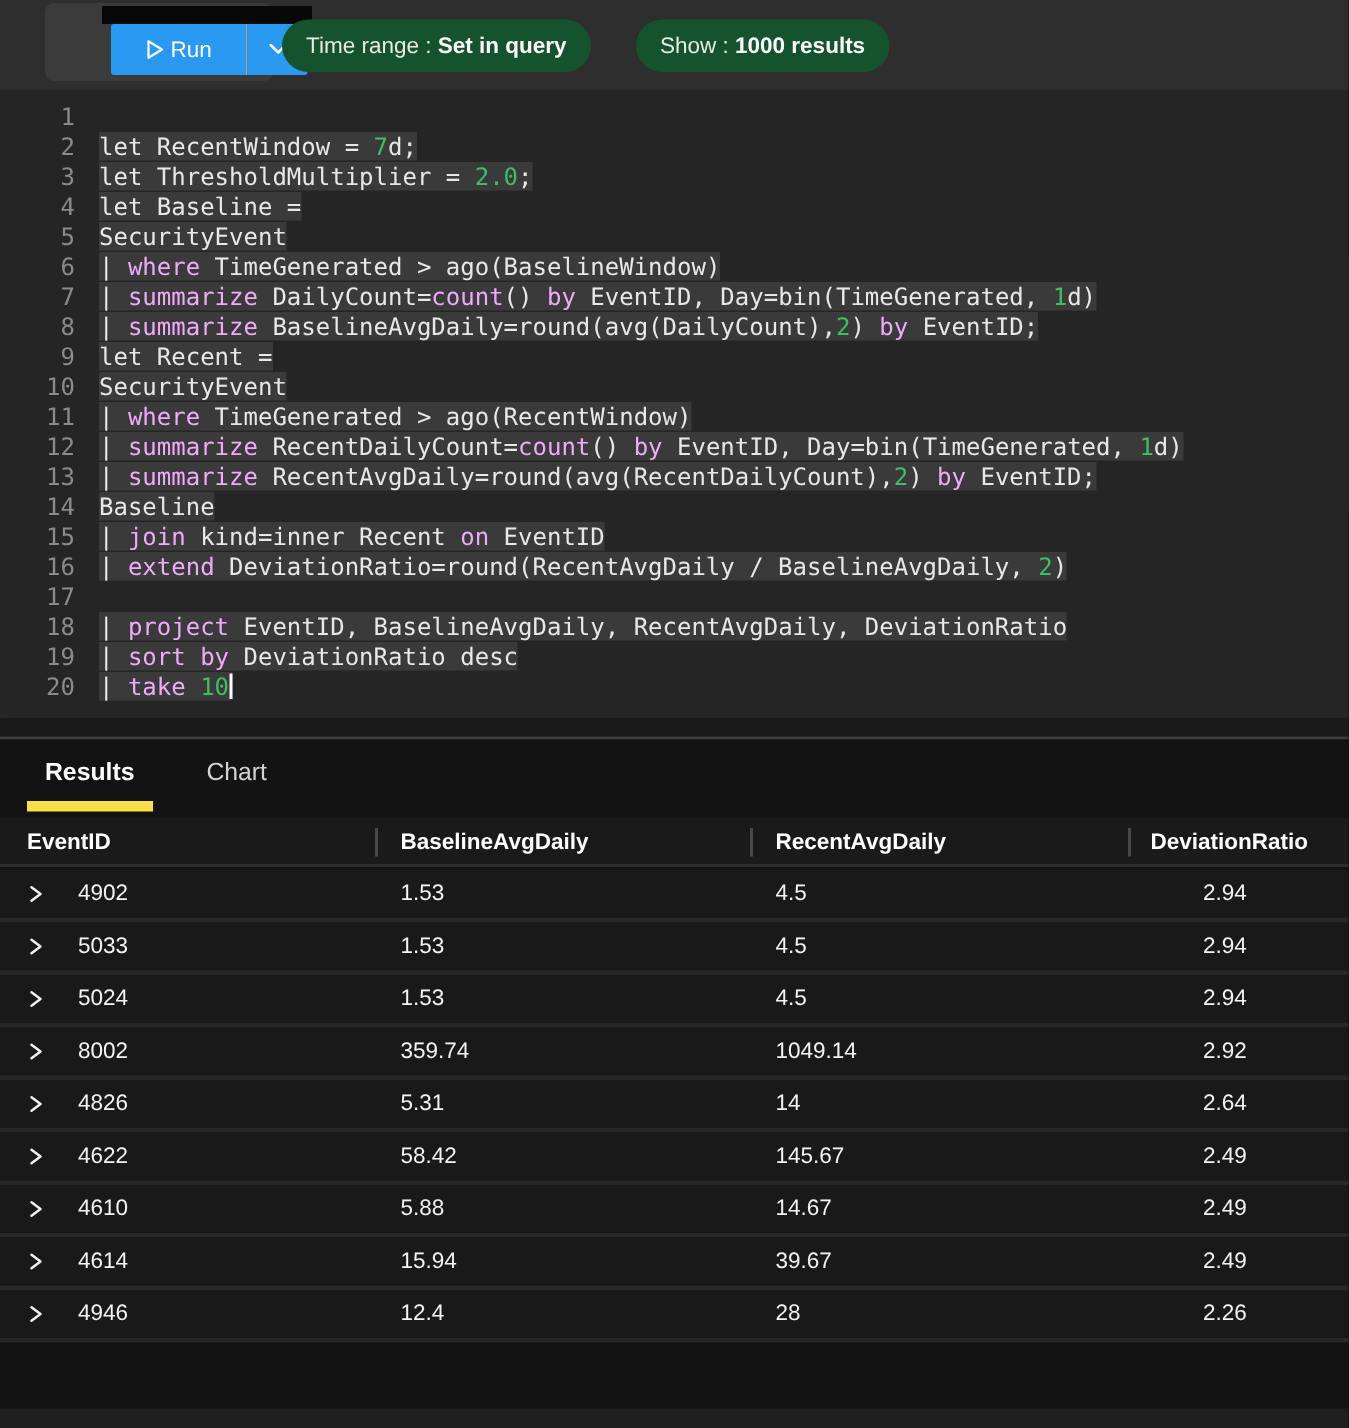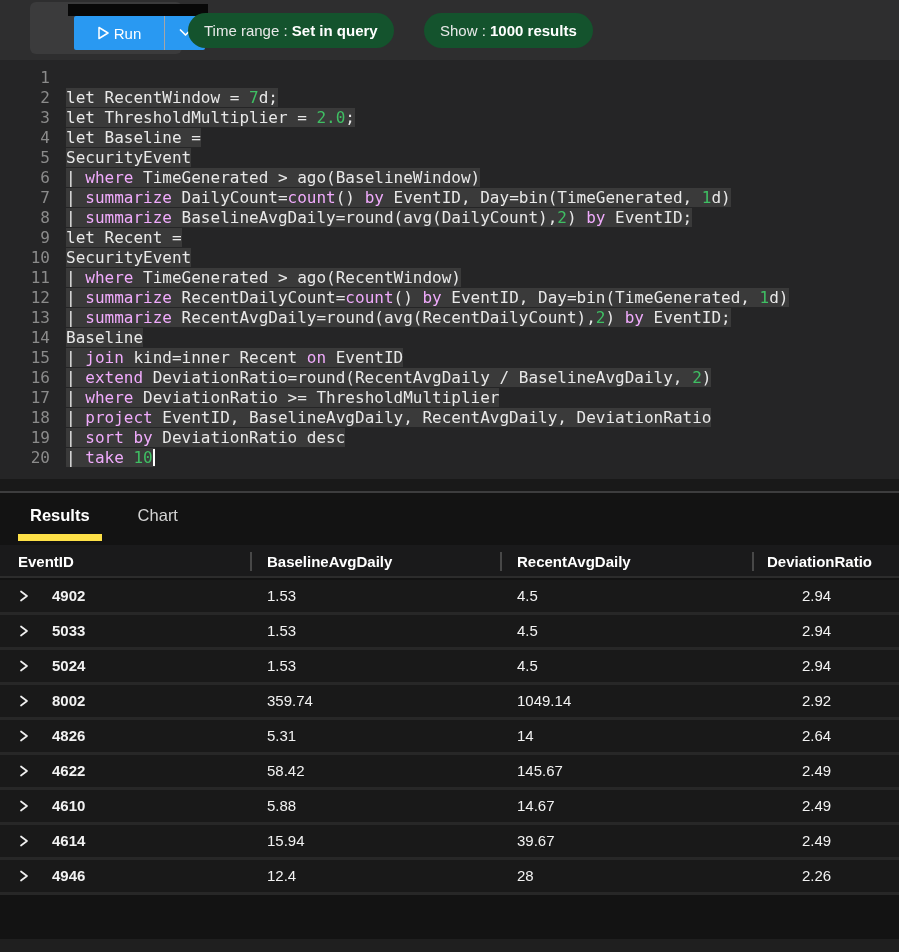--- a/index.html
+++ b/index.html
@@ -51,21 +51,21 @@
 
   .thead { position:absolute; left:0; top:52px; width:899px; height:33px; background:#1a1a1b; border-bottom:2px solid #2c2c2c; }
   .th { position:absolute; top:0; line-height:33px; font-size:15px; font-weight:bold; color:#ffffff; }
   .th.c0 { left:18px; } .th.c1 { left:267px; } .th.c2 { left:517px; } .th.c3 { left:767px; }
   .col-sep { position:absolute; top:7px; width:2px; height:19px; background:#484848; }
   .sep1 { left:250px; } .sep2 { left:500px; } .sep3 { left:752px; }
 
   .tbody { position:absolute; left:0; top:87px; width:899px; }
   .trow { position:relative; height:35px; background:#191919; border-bottom:3px solid #272727; cursor:pointer; }
   .td { position:absolute; top:0; line-height:32px; font-size:15px; color:#f2f2f2; }
-  .td.c0 { left:52px;font-weight:bold; } .td.c1 { left:267px; } .td.c2 { left:517px; } .td.c3 { left:767px;margin-left:35px; }
+  .td.c0 { left:52px; } .td.c1 { left:267px; } .td.c2 { left:517px; } .td.c3 { left:767px;margin-left:35px; }
   .row-chev { position:absolute; left:18px; top:9px; width:12px; height:14px; }
   .footer-band { position:absolute; left:0; bottom:0; width:899px; height:13px; background:#1f1f1f; }
 </style>
 </head>
 <body>
 
 <div class="edge-top"></div>
 <div class="edge-mid"></div>
 
 <div class="toolbar">
@@ -101,21 +101,21 @@
       <div class="code-line"><span class="gutter">7</span><span class="line-content"><span class="hl"><span class="tok-plain">| </span><span class="tok-kw">summarize</span><span class="tok-plain"> DailyCount=</span><span class="tok-kw">count</span><span class="tok-plain">() </span><span class="tok-kw">by</span><span class="tok-plain"> EventID, Day=bin(TimeGenerated, </span><span class="tok-num">1</span><span class="tok-plain">d)</span></span></span></div>
       <div class="code-line"><span class="gutter">8</span><span class="line-content"><span class="hl"><span class="tok-plain">| </span><span class="tok-kw">summarize</span><span class="tok-plain"> BaselineAvgDaily=round(avg(DailyCount),</span><span class="tok-num">2</span><span class="tok-plain">) </span><span class="tok-kw">by</span><span class="tok-plain"> EventID;</span></span></span></div>
       <div class="code-line"><span class="gutter">9</span><span class="line-content"><span class="hl"><span class="tok-plain">let Recent =</span></span></span></div>
       <div class="code-line"><span class="gutter">10</span><span class="line-content"><span class="hl"><span class="tok-plain">SecurityEvent</span></span></span></div>
       <div class="code-line"><span class="gutter">11</span><span class="line-content"><span class="hl"><span class="tok-plain">| </span><span class="tok-kw">where</span><span class="tok-plain"> TimeGenerated &gt; ago(RecentWindow)</span></span></span></div>
       <div class="code-line"><span class="gutter">12</span><span class="line-content"><span class="hl"><span class="tok-plain">| </span><span class="tok-kw">summarize</span><span class="tok-plain"> RecentDailyCount=</span><span class="tok-kw">count</span><span class="tok-plain">() </span><span class="tok-kw">by</span><span class="tok-plain"> EventID, Day=bin(TimeGenerated, </span><span class="tok-num">1</span><span class="tok-plain">d)</span></span></span></div>
       <div class="code-line"><span class="gutter">13</span><span class="line-content"><span class="hl"><span class="tok-plain">| </span><span class="tok-kw">summarize</span><span class="tok-plain"> RecentAvgDaily=round(avg(RecentDailyCount),</span><span class="tok-num">2</span><span class="tok-plain">) </span><span class="tok-kw">by</span><span class="tok-plain"> EventID;</span></span></span></div>
       <div class="code-line"><span class="gutter">14</span><span class="line-content"><span class="hl"><span class="tok-plain">Baseline</span></span></span></div>
       <div class="code-line"><span class="gutter">15</span><span class="line-content"><span class="hl"><span class="tok-plain">| </span><span class="tok-kw">join</span><span class="tok-plain"> kind=inner Recent </span><span class="tok-kw">on</span><span class="tok-plain"> EventID</span></span></span></div>
       <div class="code-line"><span class="gutter">16</span><span class="line-content"><span class="hl"><span class="tok-plain">| </span><span class="tok-kw">extend</span><span class="tok-plain"> DeviationRatio=round(RecentAvgDaily / BaselineAvgDaily, </span><span class="tok-num">2</span><span class="tok-plain">)</span></span></span></div>
-      <div class="code-line"><span class="gutter">17</span><span class="line-content"><span class="hl"><span class="tok-plain">| </span><span class="tok-kw">where</span><span class="tok-plain"> DeviationRatio &gt;= ThresholdMultiplier</span></span></span></div>
+      <div class="code-line"><span class="gutter">17</span></div>
       <div class="code-line"><span class="gutter">18</span><span class="line-content"><span class="hl"><span class="tok-plain">| </span><span class="tok-kw">project</span><span class="tok-plain"> EventID, BaselineAvgDaily, RecentAvgDaily, DeviationRatio</span></span></span></div>
       <div class="code-line"><span class="gutter">19</span><span class="line-content"><span class="hl"><span class="tok-plain">| </span><span class="tok-kw">sort</span><span class="tok-plain"> </span><span class="tok-kw">by</span><span class="tok-plain"> DeviationRatio desc</span></span></span></div>
       <div class="code-line"><span class="gutter">20</span><span class="line-content"><span class="hl"><span class="tok-plain">| </span><span class="tok-kw">take</span><span class="tok-plain"> </span><span class="tok-num">10</span><span class="caret"></span></span></span></div>
     </div>
 </div>
 <div class="editor-gap"></div>
 <div class="panel-divider"></div>
 
 <div class="results">
   <div class="tabs">

